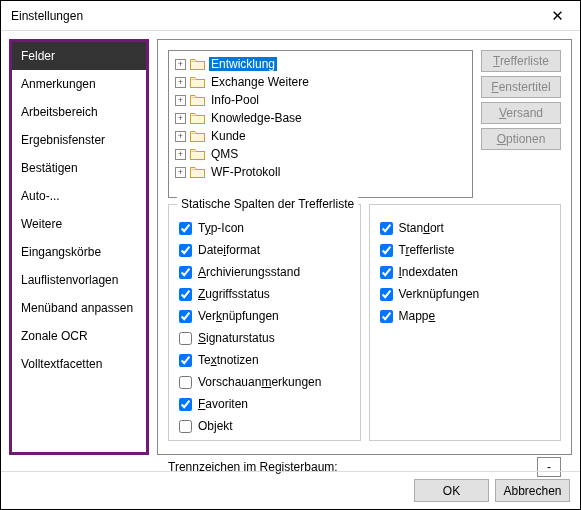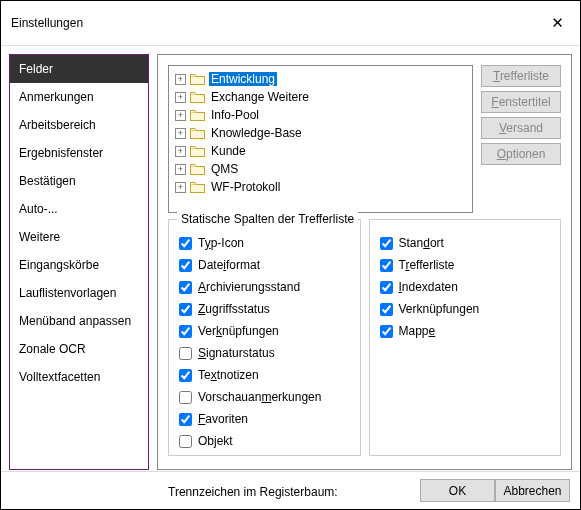--- a/index.html
+++ b/index.html
@@ -1,21 +1,21 @@
 <!DOCTYPE html>
 <html><head>
 <meta charset="utf-8">
 <style>
 *{box-sizing:border-box;margin:0;padding:0;font-family:"Segoe UI",Tahoma,sans-serif;font-size:12px;color:#000}
 body{background:#fff;width:581px;height:510px;border:1px solid #000;position:relative;overflow:hidden}
-.titlebar{height:45px;display:flex;align-items:center;padding:0 0 0 10px;border-bottom:1px solid #ddd}
+.titlebar{height:30px;display:flex;align-items:center;padding:0 0 0 10px;border-bottom:1px solid #ddd}
 .title{font-size:12px}
 .close{margin-left:auto;width:45px;height:30px;display:flex;align-items:center;justify-content:center;font-size:15px;font-family:Arial}
 .content{display:flex;padding:8px;gap:8px;height:432px}
-.sidebar{width:140px;border:1px solid #701a75;background:#fff;overflow:hidden}
+.sidebar{width:140px;border:3px solid #701a75;background:#fff;overflow:hidden}
 .sidebar-item{padding:7px 9px;font-size:12px;cursor:default}
 .sidebar-item.sel{background:#333;color:#fff}
 .main{flex:1;border:1px solid #888;padding:10px;display:flex;flex-direction:column;gap:6px}
 .top{display:flex;gap:8px}
 .tree{flex:1;border:1px solid #888;padding:4px 6px;height:148px;overflow:hidden}
 .tree-row{display:flex;align-items:center;gap:4px;height:18px}
 .tree-icon{width:11px;height:11px;border:1px solid #888;display:flex;align-items:center;justify-content:center;font-size:9px;line-height:1;color:#555}
 .folder{width:15px;height:11px;display:inline-block}
 .folder svg{display:block}
 .tree-label{padding:0 2px}
@@ -23,23 +23,23 @@
 .btncol{display:flex;flex-direction:column;gap:4px;width:80px}
 .btn{height:22px;border:1px solid #adadad;background:#e1e1e1;font-size:12px;display:flex;align-items:center;justify-content:center;color:#888}
 .btn span{color:#888}
 .groups{display:flex;gap:8px;flex:1}
 .group{border:1px solid #ccc;position:relative;padding:12px 10px 3px;flex:1}
 .group-title{position:absolute;top:-8px;left:8px;background:#fff;padding:0 4px;font-size:12px}
 .chk{display:flex;align-items:center;gap:6px;height:22px}
 .chk input{width:13px;height:13px;margin:0}
 .chk label{font-size:12px}
 .u{text-decoration:underline}
-.seprow{display:flex;align-items:center;gap:8px;margin-top:20px}
+.seprow{display:flex;align-items:center;gap:8px;margin-top:10px}
 .seprow input{width:24px;height:20px;border:1px solid #888;text-align:center;margin-left:auto}
-.footer{position:absolute;bottom:0;left:0;right:0;height:38px;border-top:1px solid #ddd;display:flex;align-items:center;justify-content:flex-end;gap:0;padding:0 10px}
+.footer{position:absolute;bottom:0;left:0;right:0;height:38px;border-top:1px solid #ddd;display:flex;align-items:center;justify-content:flex-end;gap:6px;padding:0 10px}
 .fbtn{min-width:75px;height:23px;border:1px solid #adadad;background:#e1e1e1;font-size:12px;display:flex;align-items:center;justify-content:center}
 </style>
 </head>
 <body>
 
 <div class="titlebar">
   <span class="title">Einstellungen</span>
   <div class="close">✕</div>
 </div>
 

